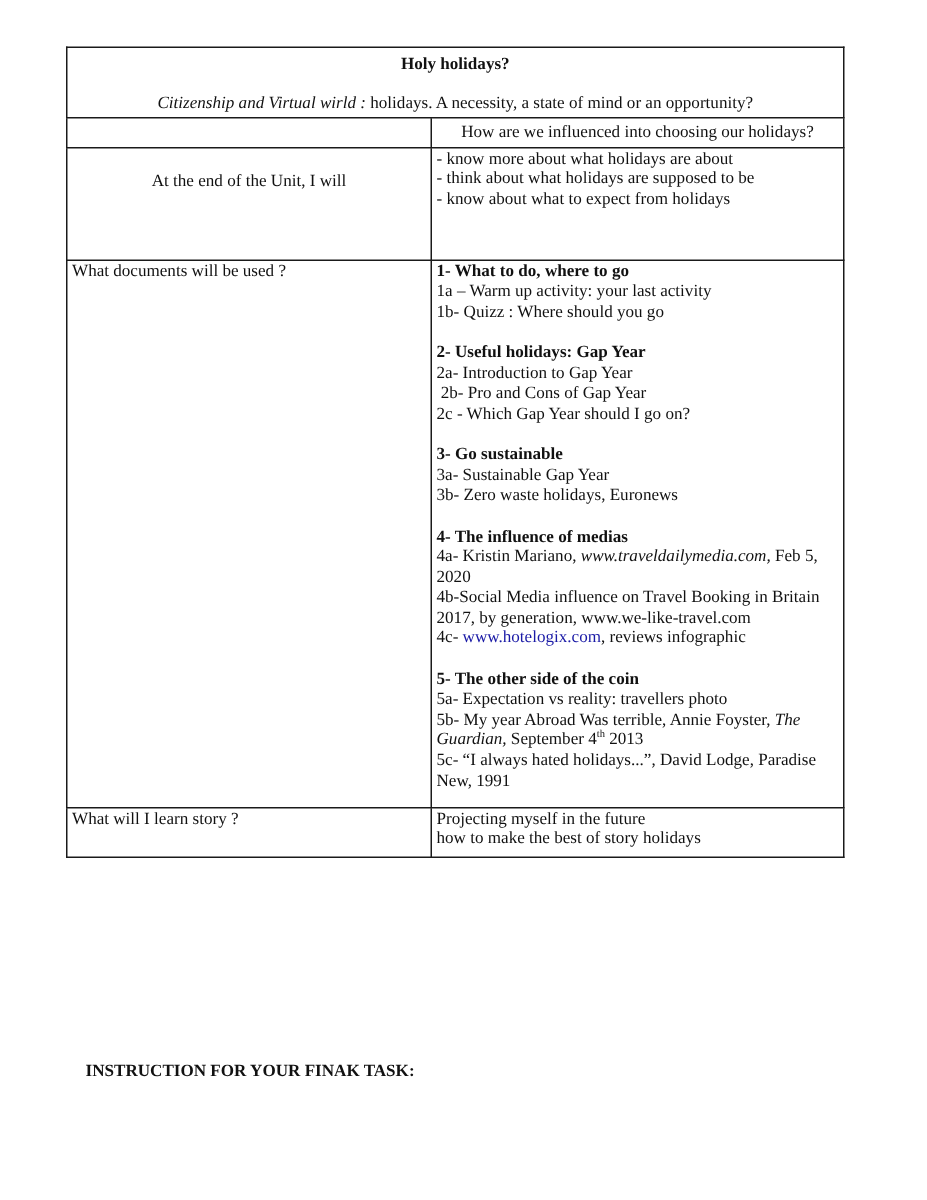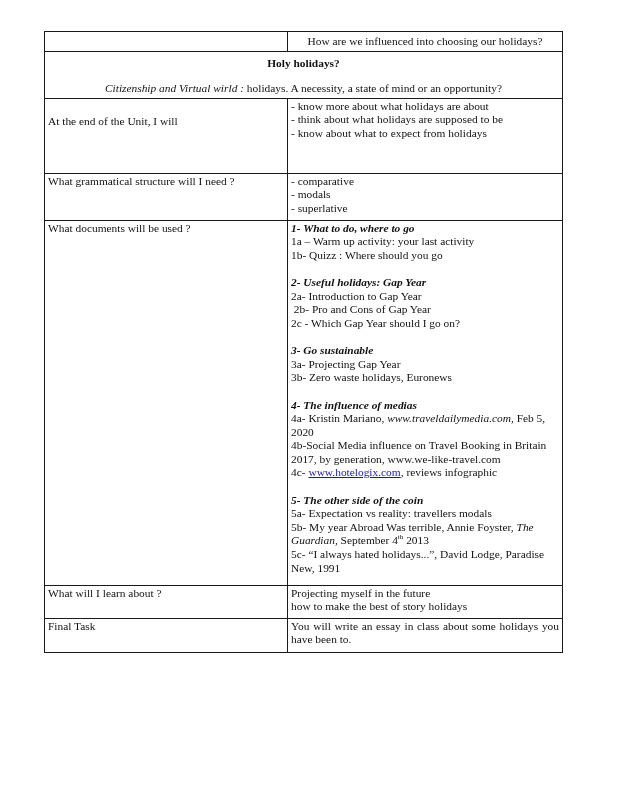--- a/index.html
+++ b/index.html
@@ -51,28 +51,27 @@
       text-align: center;
       padding-top: 3px !important;
       padding-bottom: 2px !important;
     }
     .row-end td { height: 57px; margin-top: 32px; }
     .row-vocab td { height: 44px; }
     .row-gram td { height: 44px; }
     .row-docs td { height: 362px; }
     .row-learn td { height: 30px; }
     .row-final td { height: 31px; }
-    .left-end { padding-top: 16px !important; }
+    .left-end { padding-top: 16px !important; text-align: center; }
     .line { display: block; white-space: pre; }
     .wrap { display: block; white-space: normal; }
-    .bold { font-weight: bold; font-style: italic; }
+    .bold { font-weight: bold; }
     .gap { display: block; height: 13.6px; }
     a.link {
       color: #1a1aa6;
-      text-decoration: underline;
       text-align: center;
     }
     .justify { text-align: justify; text-align-last: left; }
     .instructions {
       position: absolute;
       left: 57px;
       top: 708px;
       width: 520px;
     }
     .instr-title {
@@ -89,85 +88,74 @@
 </head>
 <body>
 
 <table class="plan">
   <colgroup>
       <col class="c1">
       <col class="c2">
     </colgroup>
   <tbody>
       <tr>
-    <td></td>
-    <td class="header-q">How are we influenced into choosing our holidays?</td>
-  </tr>
-  <tr>
     <td colspan="2" class="title-cell">
       <span class="title">Holy holidays?</span>
       <span class="subtitle"><i>Citizenship and Virtual wirld :</i><span> holidays. A necessity, a state of mind or an opportunity?</span></span>
     </td>
+  </tr>
+  <tr>
+    <td></td>
+    <td class="header-q">How are we influenced into choosing our holidays?</td>
   </tr>
   <tr class="row-end">
     <td class="left-end">At the end of the Unit, I will</td>
     <td>
       <span class="line">- know more about what holidays are about</span>
       <span class="line">- think about what holidays are supposed to be</span>
       <span class="line">- know about what to expect from holidays</span>
-    </td>
-  </tr>
-  <tr class="row-gram">
-    <td>What grammatical structure will I need ?</td>
-    <td>
-      <span class="line">- comparative</span>
-      <span class="line">- modals</span>
-      <span class="line">- superlative</span>
     </td>
   </tr>
   <tr class="row-docs">
     <td>What documents will be used ?</td>
     <td>
 
       <span class="line bold">1- What to do, where to go</span>
       <span class="line">1a – Warm up activity: your last activity</span>
       <span class="line">1b- Quizz : Where should you go</span>
       <span class="gap"></span>
 
       <span class="line bold">2- Useful holidays: Gap Year</span>
       <span class="line">2a- Introduction to Gap Year</span>
       <span class="line"> 2b- Pro and Cons of Gap Year</span>
       <span class="line">2c - Which Gap Year should I go on?</span>
       <span class="gap"></span>
 
       <span class="line bold">3- Go sustainable</span>
-      <span class="line">3a- Projecting Gap Year</span>
+      <span class="line">3a- Sustainable Gap Year</span>
       <span class="line">3b- Zero waste holidays, Euronews</span>
       <span class="gap"></span>
 
       <span class="line bold">4- The influence of medias</span>
       <span class="wrap"><span>4a- Kristin Mariano, </span><i>www.traveldailymedia.com,</i><span> Feb 5, 2020</span></span>
       <span class="wrap">4b-Social Media influence on Travel Booking in Britain 2017, by generation, www.we-like-travel.com</span>
       <span class="wrap"><span>4c- </span><a class="link">www.hotelogix.com</a><span>, reviews infographic</span></span>
       <span class="gap"></span>
 
       <span class="line bold">5- The other side of the coin</span>
-      <span class="wrap">5a- Expectation vs reality: travellers modals</span>
+      <span class="wrap">5a- Expectation vs reality: travellers photo</span>
       <span class="wrap"><span>5b- My year Abroad Was terrible, Annie Foyster, </span><i>The Guardian,</i><span> September 4</span><sup>th</sup><span> 2013</span></span>
       <span class="wrap">5c- “I always hated holidays...”, David Lodge, Paradise New, 1991</span>
     </td>
   </tr>
   <tr class="row-learn">
-    <td>What will I learn about ?</td>
+    <td>What will I learn story ?</td>
     <td>
       <span class="line">Projecting myself in the future</span>
       <span class="line">how to make the best of story holidays</span>
     </td>
   </tr>
-  <tr class="row-final">
-    <td>Final Task</td>
-    <td class="justify">You will write an essay in class about some holidays you have been to.</td>
-  </tr>
 </tbody>
   </table>
 
 <div class="instructions">
+  <span class="instr-title">INSTRUCTION FOR YOUR FINAK TASK:</span>
 </div>
 
 </body></html>

